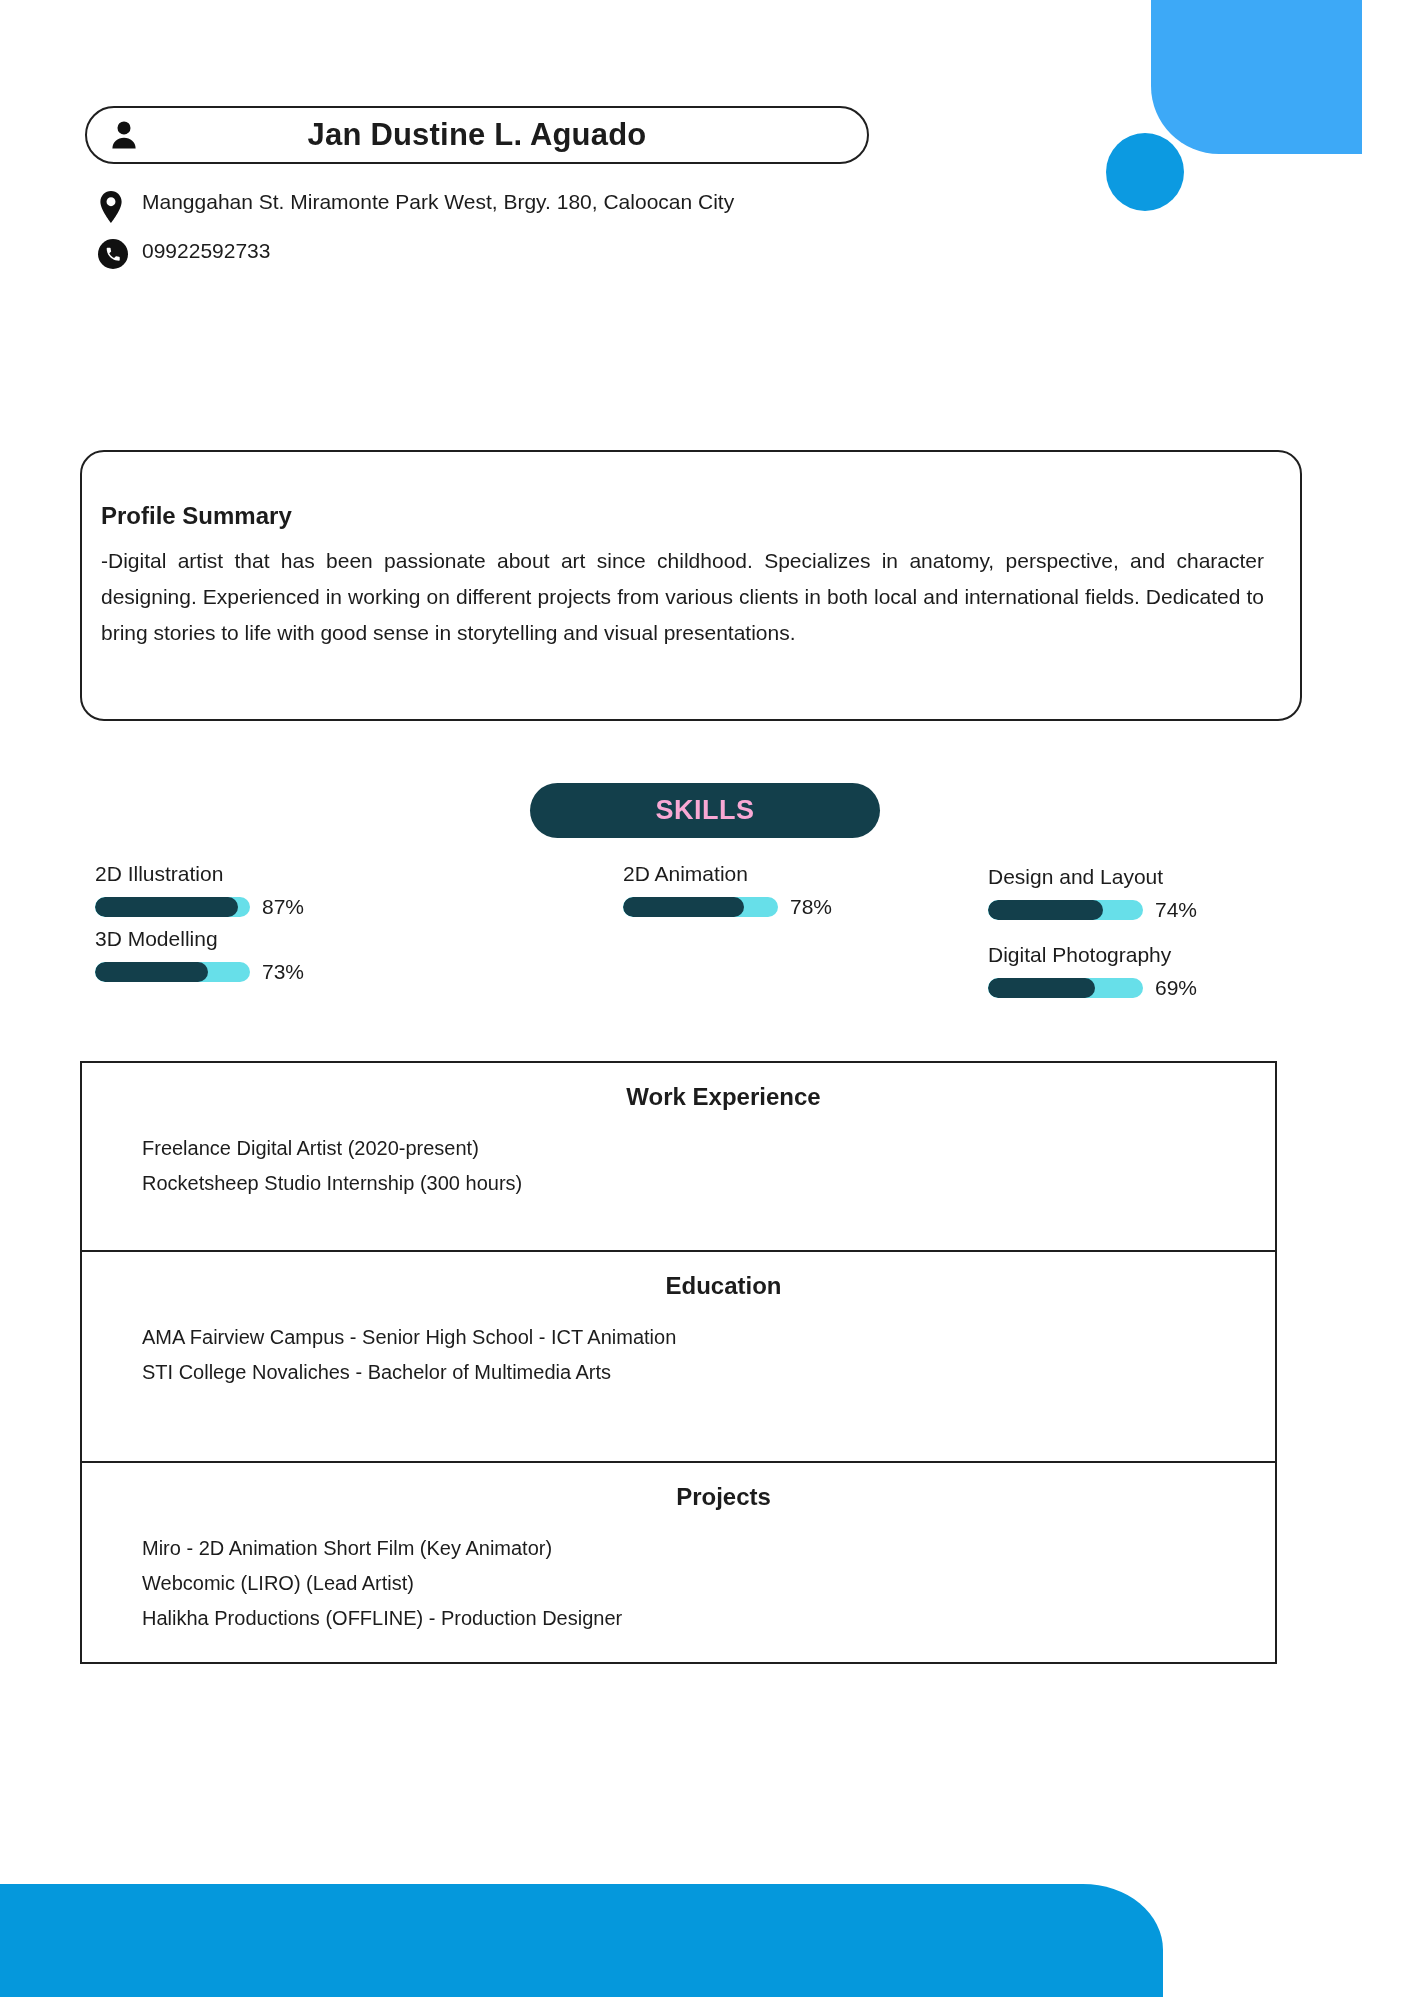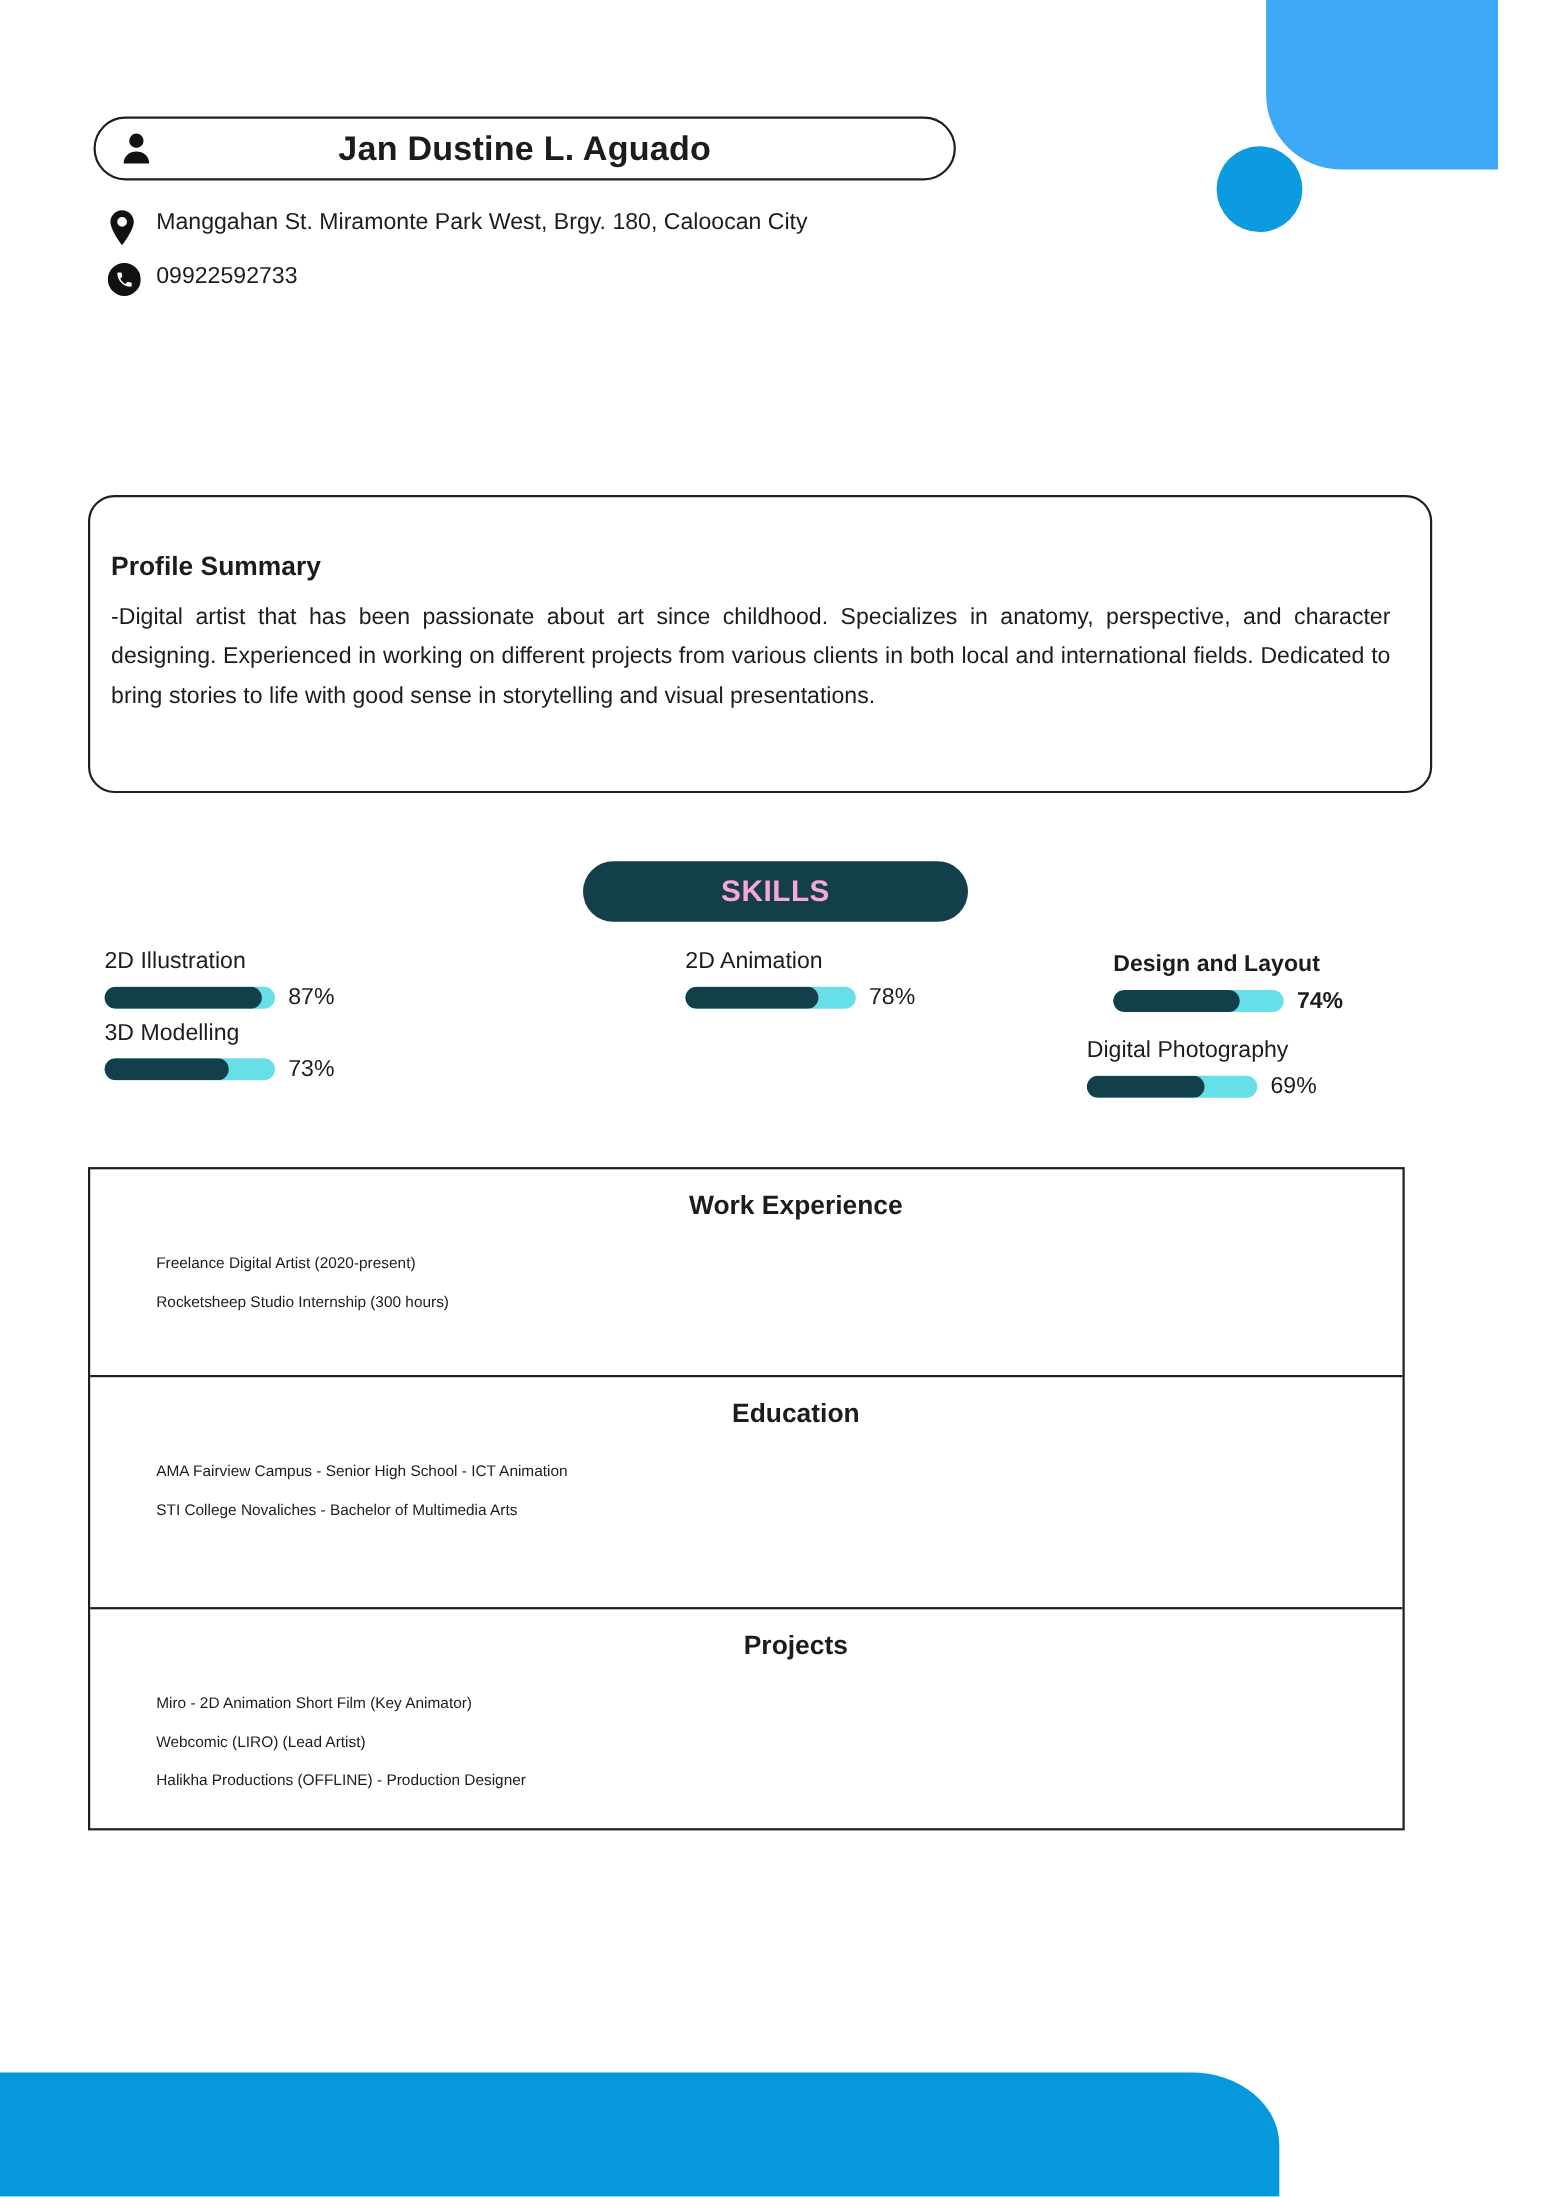--- a/index.html
+++ b/index.html
@@ -49,27 +49,27 @@
     font-size:27px;font-weight:bold;letter-spacing:.5px;
   }
   .skill{position:absolute;}
   .skill-label{font-size:21px;margin-bottom:9px;}
   .skill-row{display:flex;align-items:center;}
   .track{width:155px;height:20px;border-radius:10px;background:var(--cyan);overflow:hidden;}
   .fill{height:20px;border-radius:10px;background:var(--teal);}
   .pct{font-size:21px;margin-left:12px;}
   .s1{left:95px;top:862px;}  .s2{left:95px;top:927px;}
   .s3{left:623px;top:862px;} .s4{left:623px;top:927px;}
-  .s5{left:1012px;top:865px;font-weight:bold;} .s6{left:988px;top:943px;}
+  .s5{left:988px;top:865px;} .s6{left:988px;top:943px;}
 
   
   .sections{position:absolute;left:80px;top:1061px;width:1193px;border:2px solid var(--line);}
   .sec{box-sizing:border-box;padding:20px 30px 0 60px;}
   .sec h2{margin:0 0 20px 0;font-size:24px;font-weight:bold;text-align:center;transform:translateX(30px);}
-  .sec .item{margin:0;font-size:14px;line-height:35px;}
+  .sec .item{margin:0;font-size:20px;line-height:35px;}
   .sec-work{height:187px;}
   .sec-edu{height:211px;border-top:2px solid var(--line);}
   .sec-proj{height:201px;border-top:2px solid var(--line);}
 </style>
 </head>
 <body>
 
 <div class="page">
 
   <div class="deco-rect"></div>

